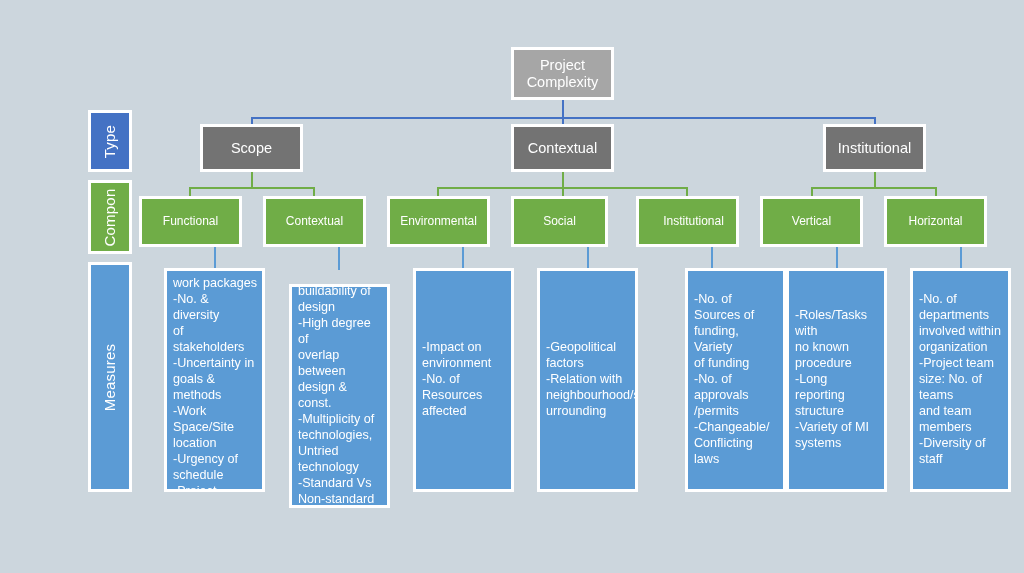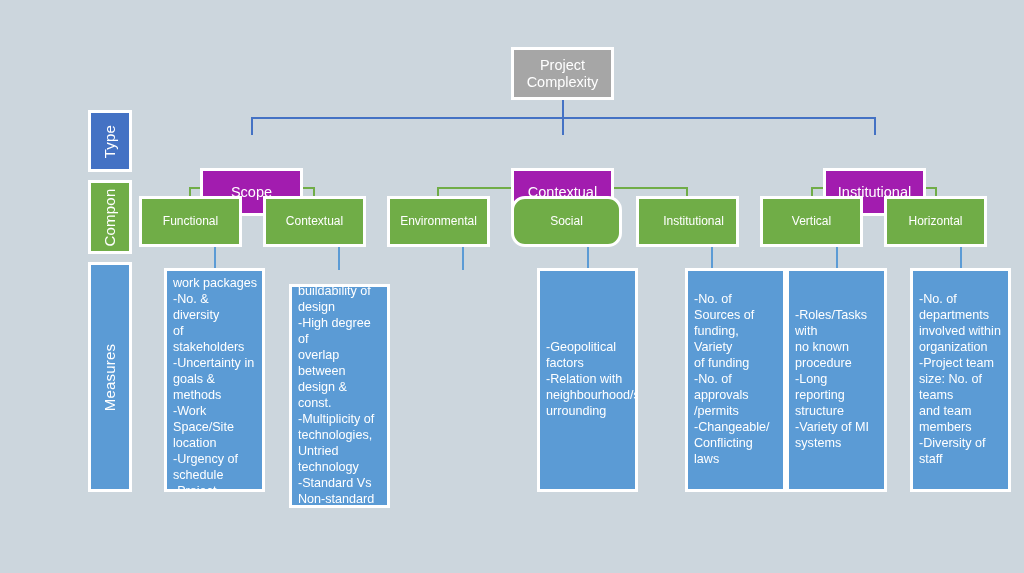--- a/index.html
+++ b/index.html
@@ -31,23 +31,22 @@
     text-align: center;
     line-height: 1.15;
     z-index: 5;
   }
 
   .node-root {
     background: #a6a6a6;
     font-size: 14.5px;
   }
   .node-type {
-    background: #a21caf;
+    background: #737373;
     font-size: 14.5px;
-    margin-top: 44px;
   }
   .node-comp {
     background: #70ad47;
     font-size: 12px;
   }
   .node-measure {
     background: #5b9bd5;
     font-size: 12.6px;
     align-items: center;
     justify-content: flex-start;
@@ -151,21 +150,21 @@
 
   <div class="node node-comp" style="left:139px; top:196px; width:103px; height:51px;">
     <span>Functional</span>
   </div>
   <div class="node node-comp" style="left:263px; top:196px; width:103px; height:51px;">
     <span>Contextual</span>
   </div>
   <div class="node node-comp" style="left:387px; top:196px; width:103px; height:51px;">
     <span>Environmental</span>
   </div>
-  <div class="node node-comp" style="left:511px; top:196px; width:111px; height:51px;border-radius:14px;">
+  <div class="node node-comp" style="left:511px; top:196px; width:97px; height:51px;">
     <span>Social</span>
   </div>
   <div class="node node-comp" style="left:636px; top:196px; width:103px; height:51px;padding-left:12px;">
     <span>Institutional</span>
   </div>
   <div class="node node-comp" style="left:760px; top:196px; width:103px; height:51px;">
     <span>Vertical</span>
   </div>
   <div class="node node-comp" style="left:884px; top:196px; width:103px; height:51px;">
     <span>Horizontal</span>
@@ -193,20 +192,26 @@
 overlap between
 design &amp; const.
 -Multiplicity of
 technologies,
 Untried
 technology
 -Standard Vs
 Non-standard
 specs.</span>
   </div>
+  <div class="node node-measure" style="left:413px; top:268px; width:101px; height:224px;">
+    <span>-Impact on
+environment
+-No. of Resources
+affected</span>
+  </div>
   <div class="node node-measure" style="left:537px; top:268px; width:101px; height:224px;">
     <span>-Geopolitical
 factors
 -Relation with
 neighbourhood/s
 urrounding</span>
   </div>
   <div class="node node-measure" style="left:662px; top:268px; width:101px; height:224px;margin-left:23px;">
     <span>-No. of Sources of
 funding, Variety

